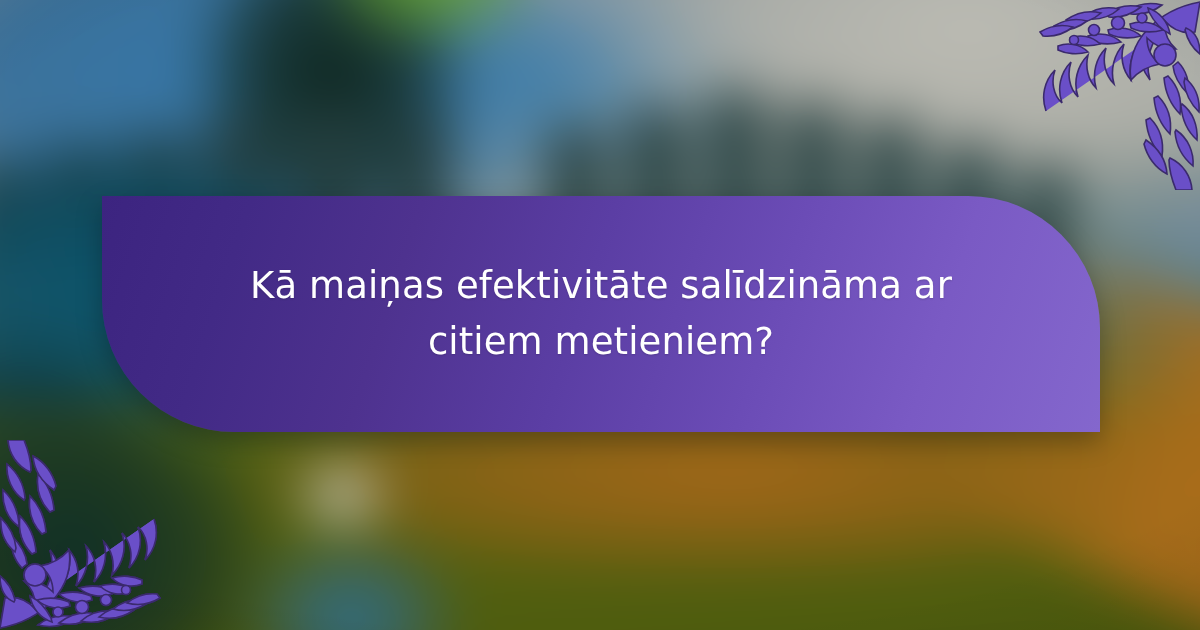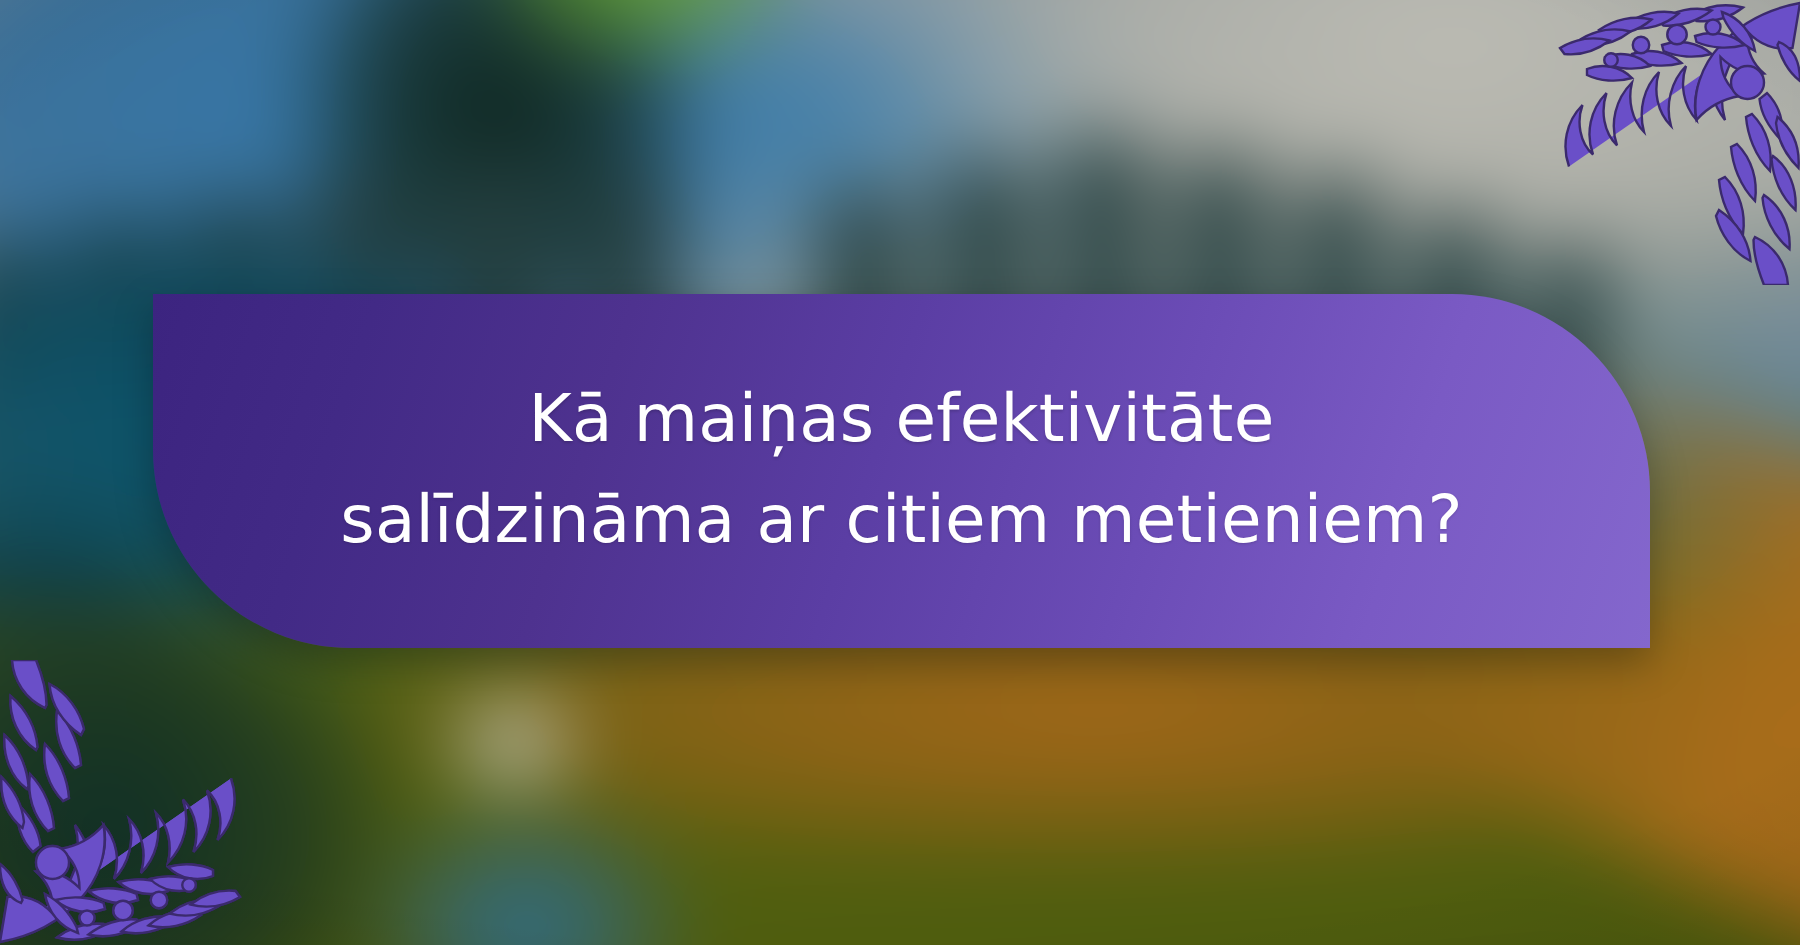--- a/index.html
+++ b/index.html
@@ -280,21 +280,21 @@
     box-shadow: 0 10px 26px rgba(0,0,0,0.28);
     display: flex;
     align-items: center;
     justify-content: center;
     box-sizing: border-box;
     padding: 0 118px;
   }
   .card-title {
     margin: 0;
     color: #ffffff;
-    font-size: 44px;
+    font-size: 37px;
     line-height: 1.52;
     font-weight: 400;
     text-align: center;
     letter-spacing: 0.1px;
     max-width: 760px;
     text-shadow: 0 1px 2px rgba(0,0,0,0.16);
   }
 </style>
 </head>
 <body>

